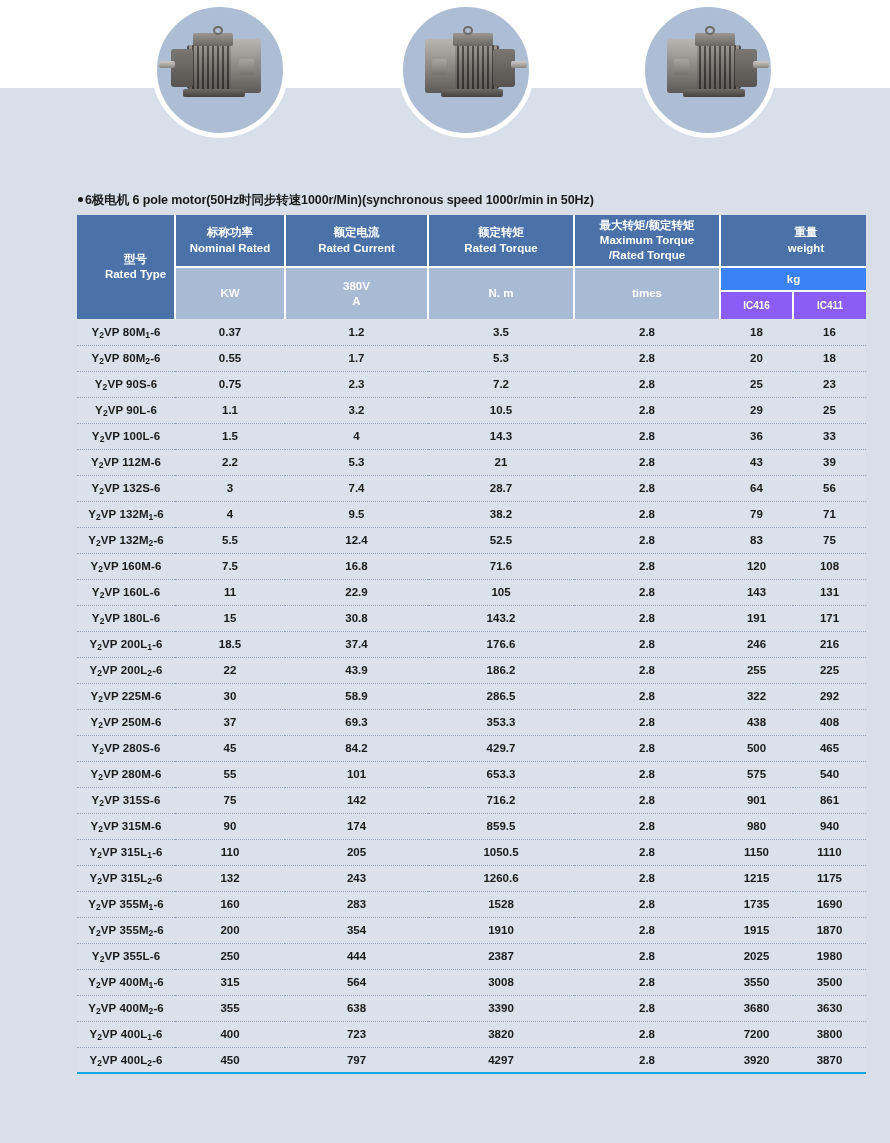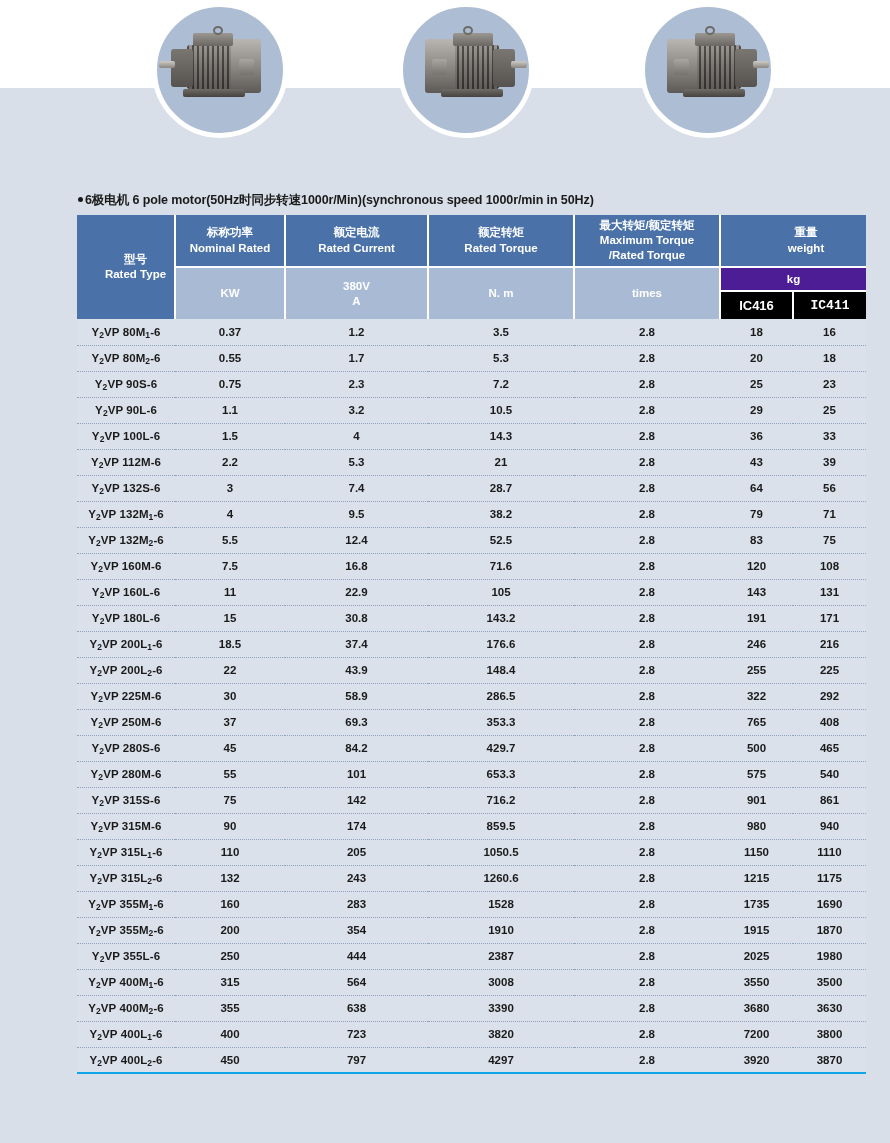--- a/index.html
+++ b/index.html
@@ -167,36 +167,36 @@
   .hd-sub {
     background: #a9bbd4;
     color: #ffffff;
     font-size: 11.5px;
     font-weight: 700;
     line-height: 1.3;
     height: 52px;
     border-right: 2px solid #ffffff;
   }
   .hd-kg {
-    background: #4c1d95;
+    background: #3b82f6;
     color: #ffffff;
     font-size: 11.5px;
     font-weight: 700;
     height: 24px;
     border-bottom: 2px solid #ffffff;
   }
   .hd-ic {
-    background: #000000;
+    background: #8b5cf6;
     color: #ffffff;
-    font-size: 13px;
+    font-size: 10px;
     font-weight: 700;
     height: 28px;
     border-right: 2px solid #ffffff;
   }
-  .hd-ic.last { border-right: none; font-family: Liberation Mono, monospace; }
+  .hd-ic.last { border-right: none; }
   .hd-cn { display: block; }
   .hd-en { display: block; }
 
   
   table.spec tbody td {
     background: #dbe1ea;
     font-size: 11.5px;
     font-weight: 700;
     color: #1a1a1a;
     height: 26px;
@@ -440,41 +440,41 @@
             <td>37.4</td>
             <td>176.6</td>
             <td>2.8</td>
             <td>246</td>
             <td>216</td>
           </tr>
           <tr>
             <td class="model">Y<sub>2</sub>VP 200L<sub>2</sub>-6</td>
             <td>22</td>
             <td>43.9</td>
-            <td>148.4</td>
+            <td>186.2</td>
             <td>2.8</td>
             <td>255</td>
             <td>225</td>
           </tr>
           <tr>
             <td class="model">Y<sub>2</sub>VP 225M-6</td>
             <td>30</td>
             <td>58.9</td>
             <td>286.5</td>
             <td>2.8</td>
             <td>322</td>
             <td>292</td>
           </tr>
           <tr>
             <td class="model">Y<sub>2</sub>VP 250M-6</td>
             <td>37</td>
             <td>69.3</td>
             <td>353.3</td>
             <td>2.8</td>
-            <td>765</td>
+            <td>438</td>
             <td>408</td>
           </tr>
           <tr>
             <td class="model">Y<sub>2</sub>VP 280S-6</td>
             <td>45</td>
             <td>84.2</td>
             <td>429.7</td>
             <td>2.8</td>
             <td>500</td>
             <td>465</td>

